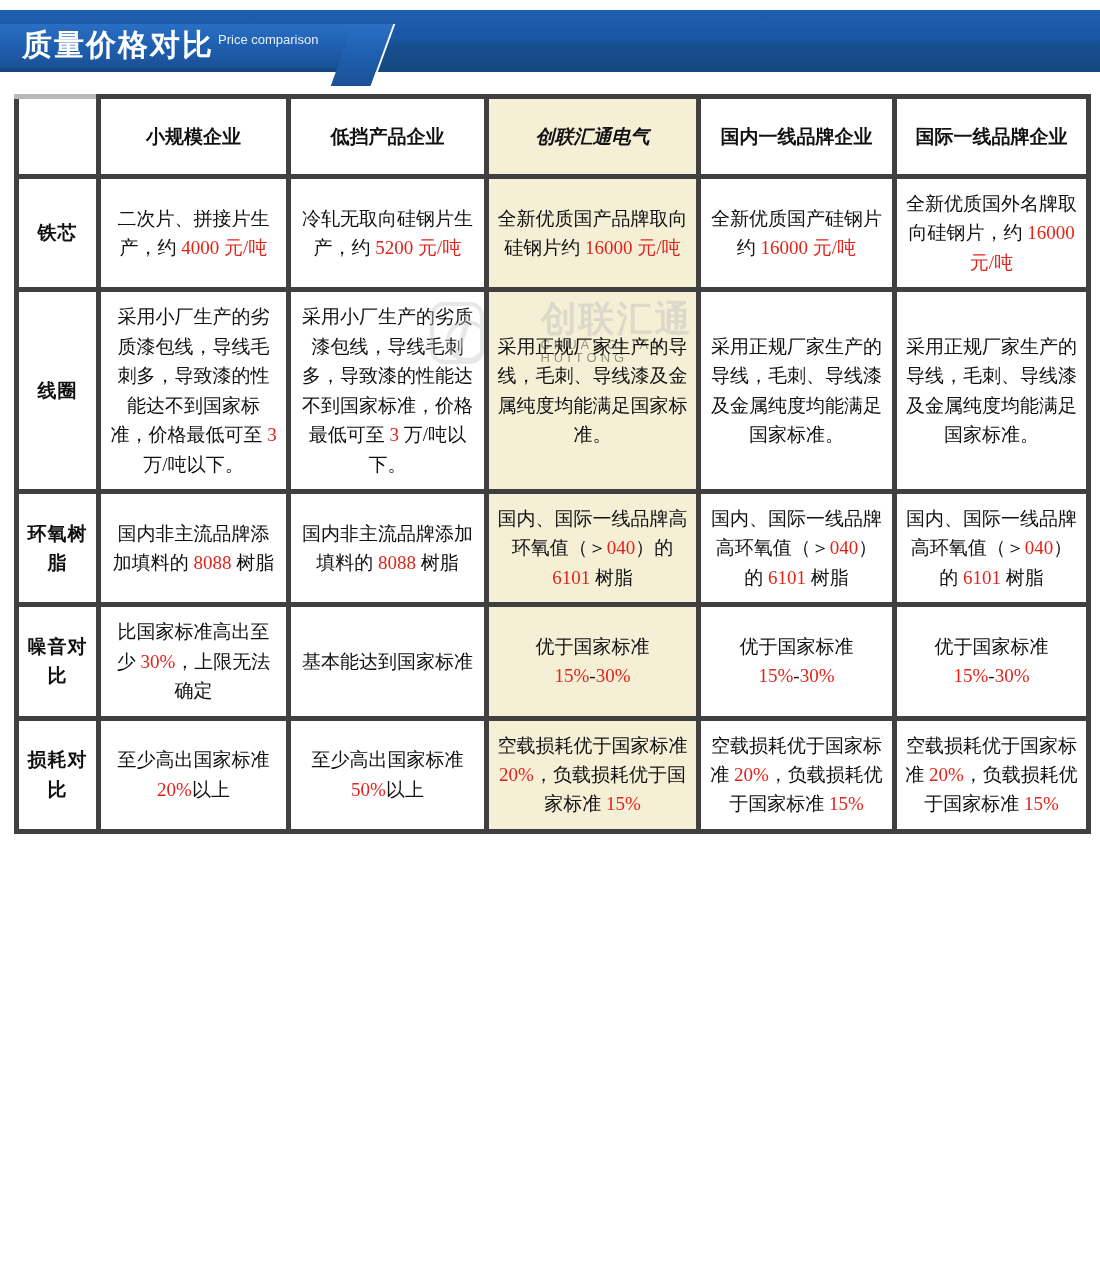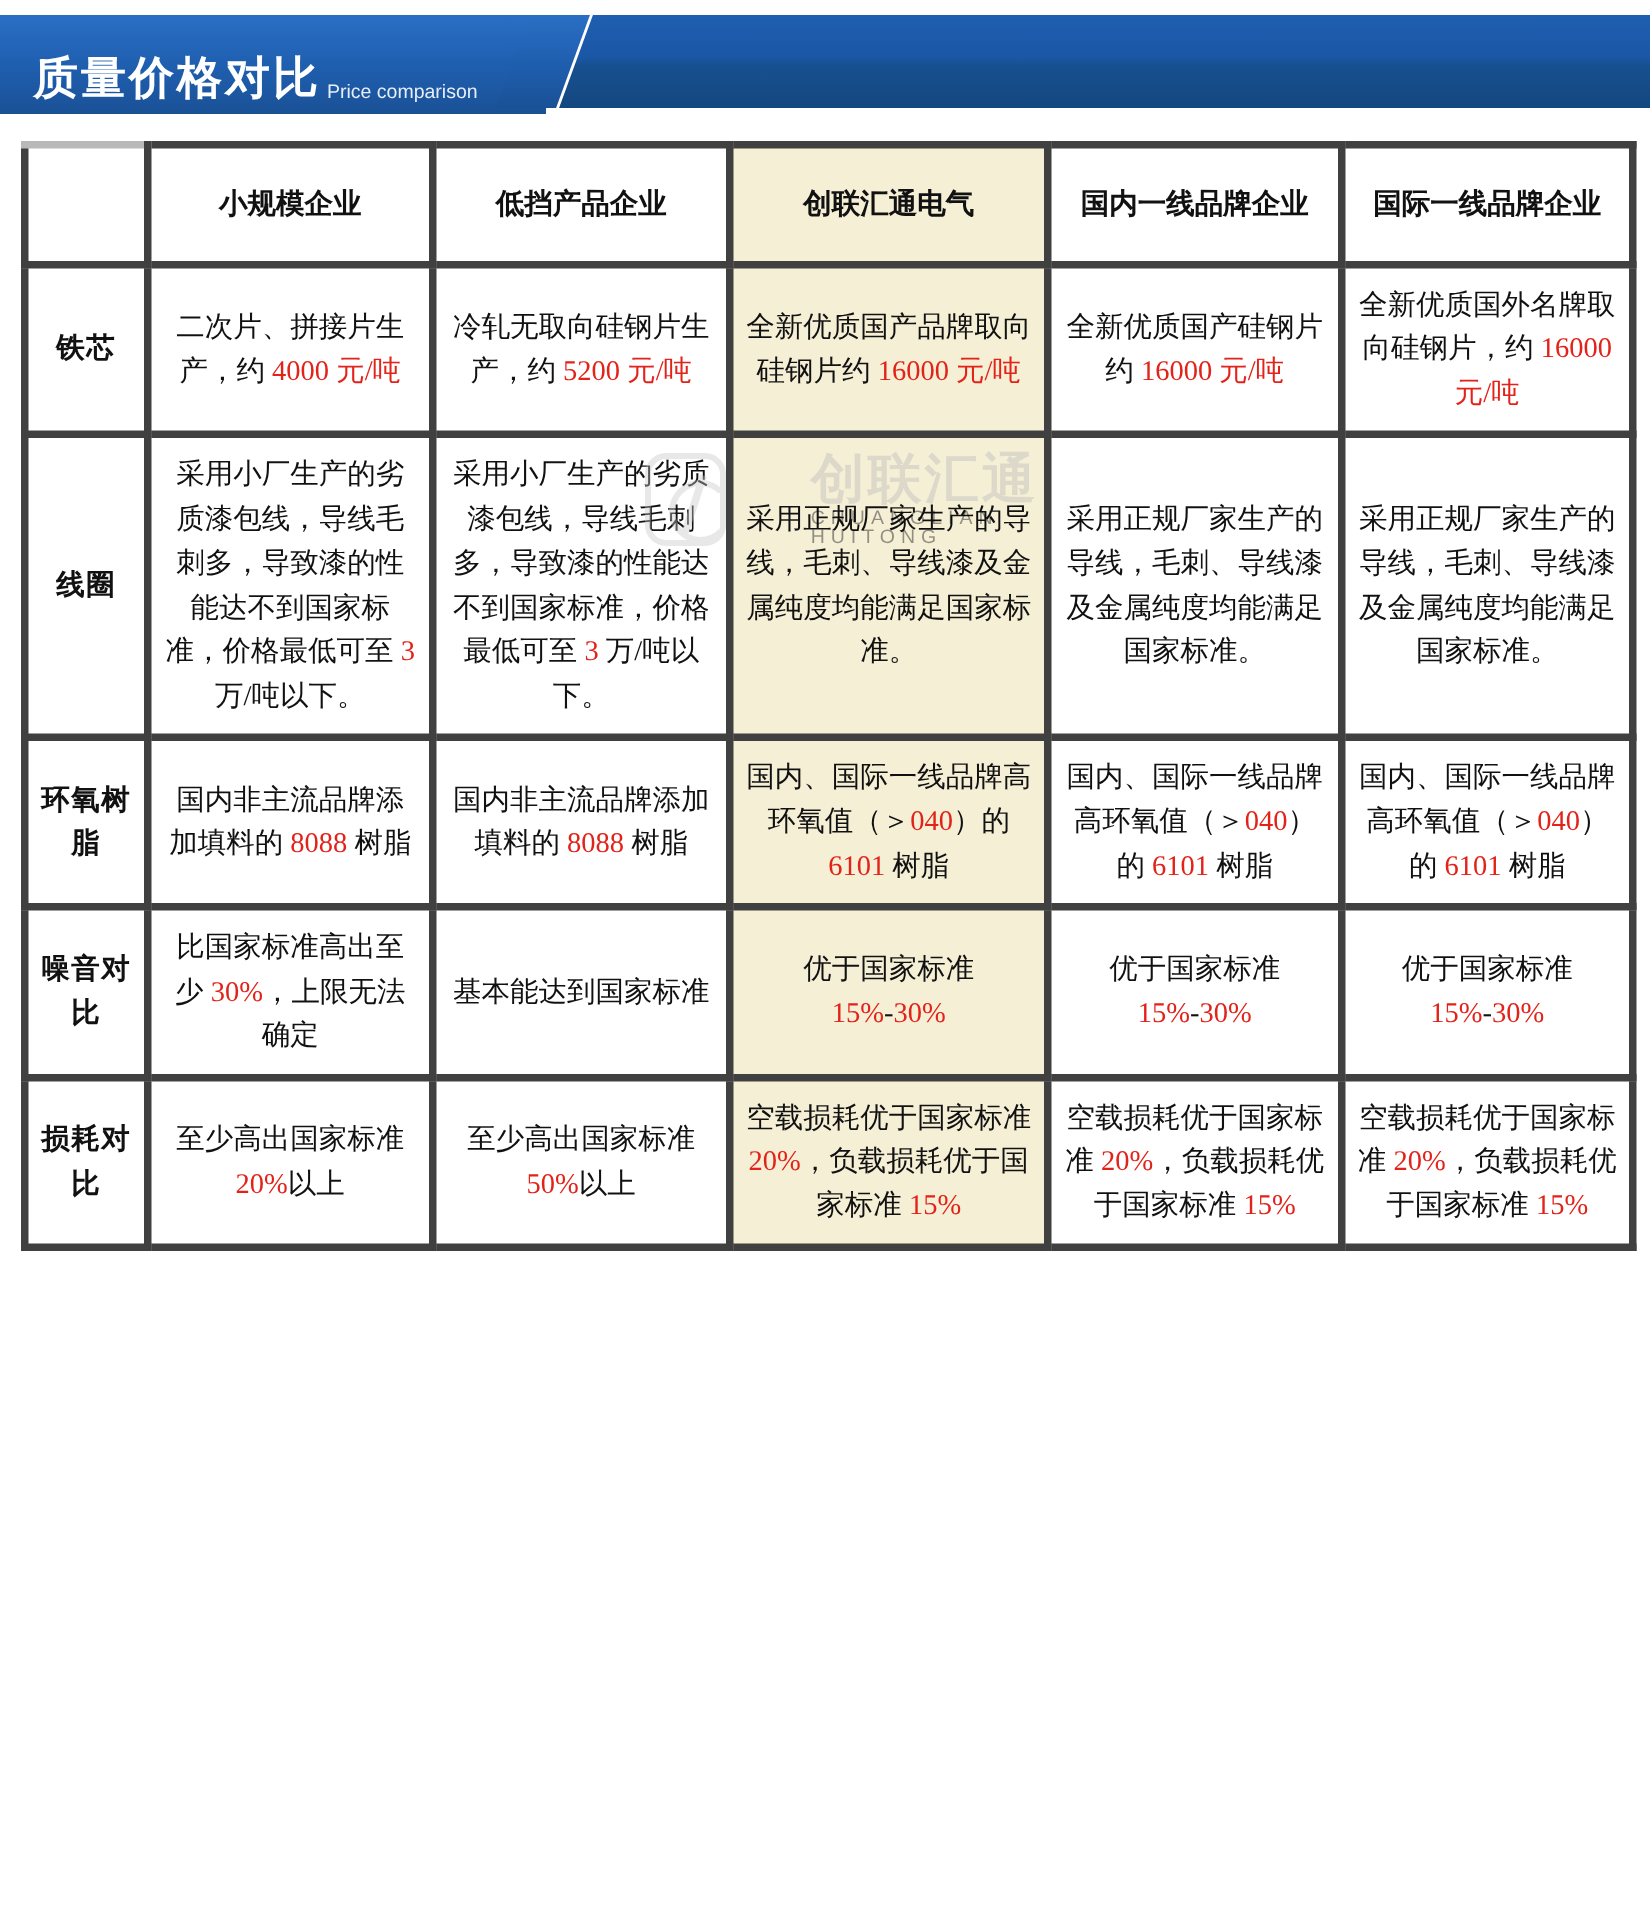--- a/index.html
+++ b/index.html
@@ -23,22 +23,22 @@
     height: 82px;
   }
   .banner-bar {
     position: absolute;
     left: 0; top: 10px;
     width: 1100px; height: 62px;
     background: linear-gradient(to bottom, #1f5fb0 0%, #1a57a6 45%, #17508f 55%, #14477f 100%);
   }
   .banner-tab {
     position: absolute;
-    left: 0; top: 10px;
-    height: 66px;
+    left: 0; top: 24px;
+    height: 44px;
     padding: 0 46px 0 22px;
     background: linear-gradient(to bottom, #2a6fc4 0%, #1f5fb0 50%, #1a5196 100%);
     border-right: 2px solid #ffffff;
     display: flex;
     align-items: flex-end;
     transform: skewX(0deg);
   }
   .banner-tab::after {
     content: "";
     position: absolute;
@@ -58,21 +58,21 @@
     font-family: "Liberation Sans", sans-serif;
     padding-bottom: 8px;
     line-height: 1;
   }
   .banner-sub {
     position: relative;
     z-index: 2;
     color: #e8eef8;
     font-size: 13px;
     font-family: "Liberation Sans", sans-serif;
-    padding-bottom: 9px;
+    padding-bottom: 22px;
     padding-left: 4px;
     line-height: 1;
   }
 
   
   .tbl-wrap {
     position: relative;
     padding: 12px 14px 0 14px;
   }
   table.cmp {
@@ -101,20 +101,21 @@
     font-weight: bold;
     height: 80px;
     font-family: "Liberation Sans", sans-serif;
   }
   thead th.blank { border-top-color: #b9b9b9; }
   th.hi, td.hi {
     background: #f5efd6;
   }
   th.hi {
     color: #d8262c;
+    font-style: italic;
   }
   td.rowlabel {
     font-size: 22px;
     font-weight: bold;
     font-family: "Liberation Sans", sans-serif;
     letter-spacing: 1px;
   }
   .red { color: #e2231a; }
 
   

